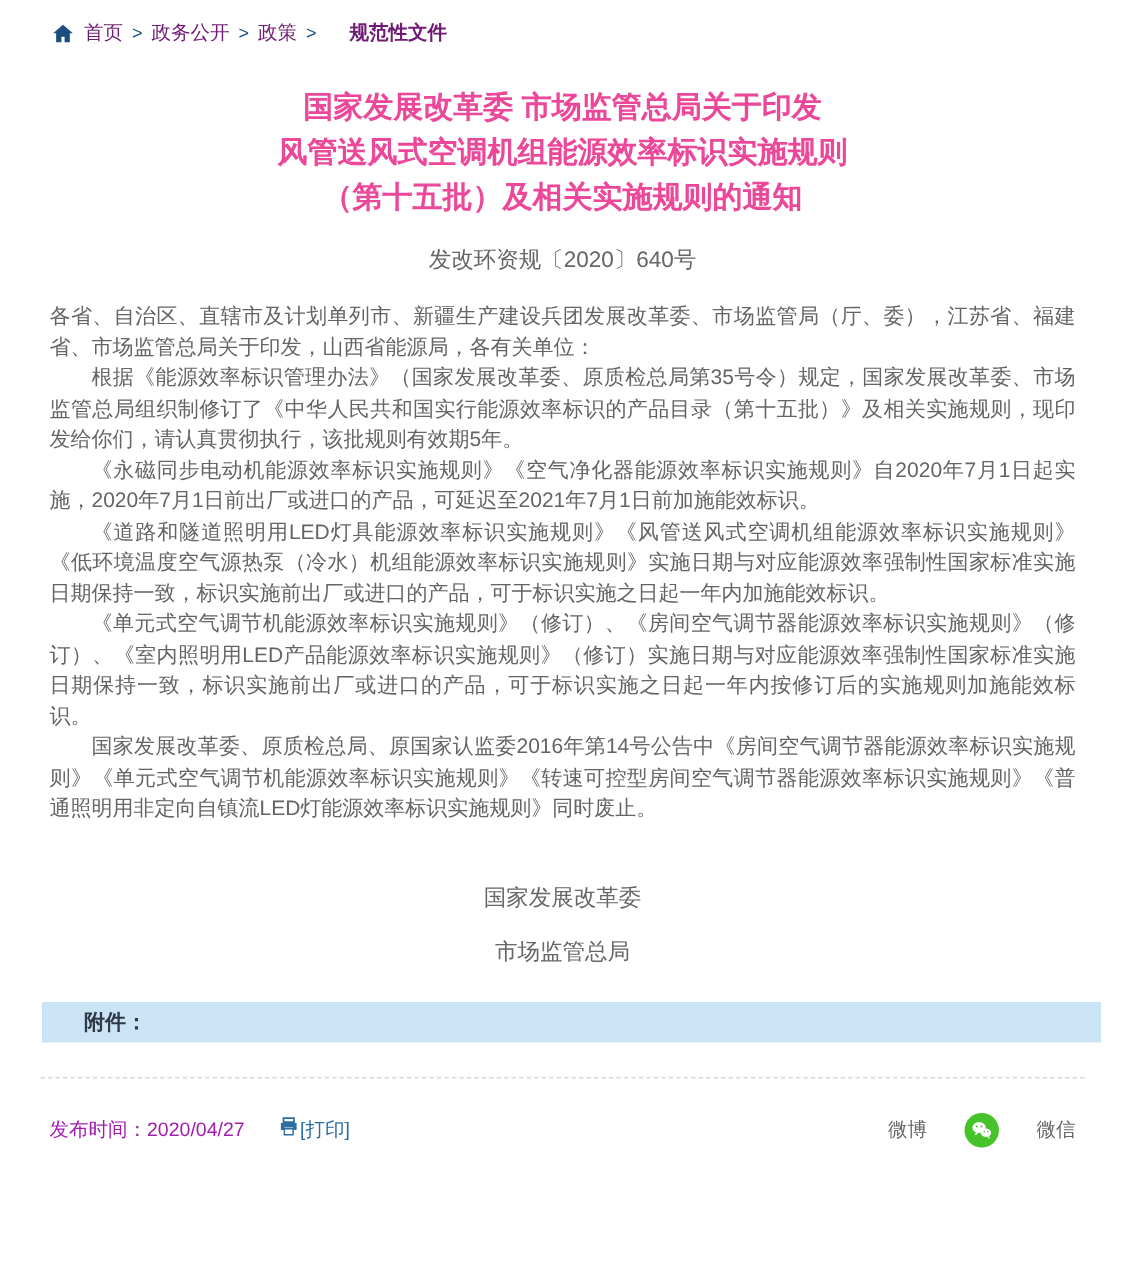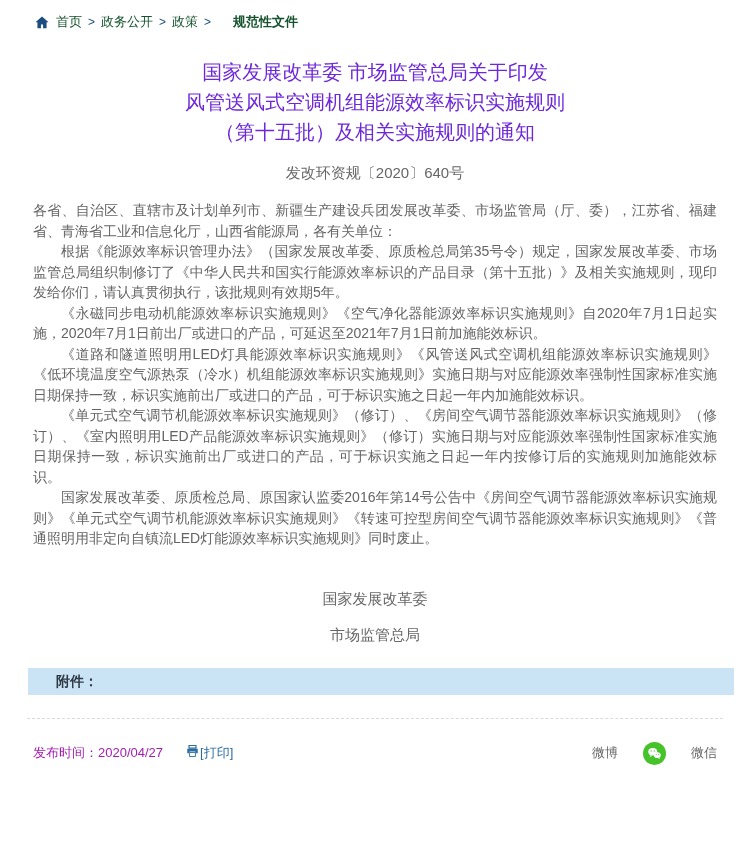--- a/index.html
+++ b/index.html
@@ -13,33 +13,33 @@
 
   
   .breadcrumb {
     padding: 13px 0 0 34px;
     font-size: 13px;
     color: #1a4e80;
     display: flex;
     align-items: center;
     gap: 6px;
   }
-  .breadcrumb a { color: #14532d; text-decoration: none; cursor: pointer; }
+  .breadcrumb a { color: #701a75; text-decoration: none; cursor: pointer; }
   .breadcrumb .sep { color: #1a4e80; font-size: 12px; }
   .breadcrumb .current { font-weight: bold; margin-left: 16px; }
   .home-ico { width: 16px; height: 15px; display: inline-block; cursor: pointer; }
 
   
   .doc-title {
     margin-top: 26px;
     text-align: center;
     font-size: 20px;
     line-height: 30px;
-    font-weight: normal;
-    color: #6d28d9;
+    font-weight: bold;
+    color: #ec4899;
   }
   .doc-number {
     margin-top: 17px;
     text-align: center;
     font-size: 15px;
     color: #666666;
   }
 
   
   .doc-body {
@@ -146,21 +146,21 @@
 
   <h1 class="doc-title">
     <div>国家发展改革委 市场监管总局关于印发</div>
     <div>风管送风式空调机组能源效率标识实施规则</div>
     <div>（第十五批）及相关实施规则的通知</div>
   </h1>
 
   <div class="doc-number">发改环资规〔2020〕640号</div>
 
   <div class="doc-body">
-    <p>各省、自治区、直辖市及计划单列市、新疆生产建设兵团发展改革委、市场监管局（厅、委），江苏省、福建省、青海省工业和信息化厅，山西省能源局，各有关单位：</p>
+    <p>各省、自治区、直辖市及计划单列市、新疆生产建设兵团发展改革委、市场监管局（厅、委），江苏省、福建省、市场监管总局关于印发，山西省能源局，各有关单位：</p>
     <p class="indent">根据《能源效率标识管理办法》（国家发展改革委、原质检总局第35号令）规定，国家发展改革委、市场监管总局组织制修订了《中华人民共和国实行能源效率标识的产品目录（第十五批）》及相关实施规则，现印发给你们，请认真贯彻执行，该批规则有效期5年。</p>
     <p class="indent">《永磁同步电动机能源效率标识实施规则》《空气净化器能源效率标识实施规则》自2020年7月1日起实施，2020年7月1日前出厂或进口的产品，可延迟至2021年7月1日前加施能效标识。</p>
     <p class="indent">《道路和隧道照明用LED灯具能源效率标识实施规则》《风管送风式空调机组能源效率标识实施规则》《低环境温度空气源热泵（冷水）机组能源效率标识实施规则》实施日期与对应能源效率强制性国家标准实施日期保持一致，标识实施前出厂或进口的产品，可于标识实施之日起一年内加施能效标识。</p>
     <p class="indent">《单元式空气调节机能源效率标识实施规则》（修订）、《房间空气调节器能源效率标识实施规则》（修订）、《室内照明用LED产品能源效率标识实施规则》（修订）实施日期与对应能源效率强制性国家标准实施日期保持一致，标识实施前出厂或进口的产品，可于标识实施之日起一年内按修订后的实施规则加施能效标识。</p>
     <p class="indent">国家发展改革委、原质检总局、原国家认监委2016年第14号公告中《房间空气调节器能源效率标识实施规则》《单元式空气调节机能源效率标识实施规则》《转速可控型房间空气调节器能源效率标识实施规则》《普通照明用非定向自镇流LED灯能源效率标识实施规则》同时废止。</p>
   </div>
 
   <div class="signature">
     <div>国家发展改革委</div>
     <div>市场监管总局</div>

